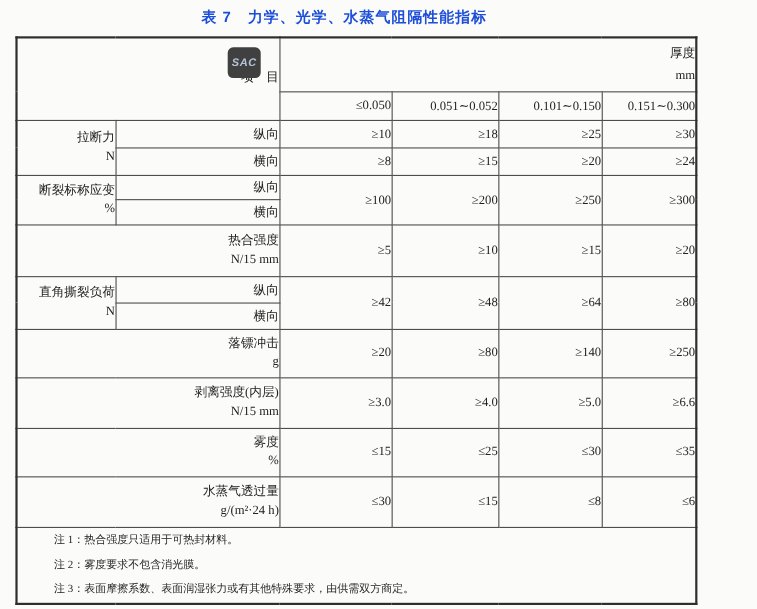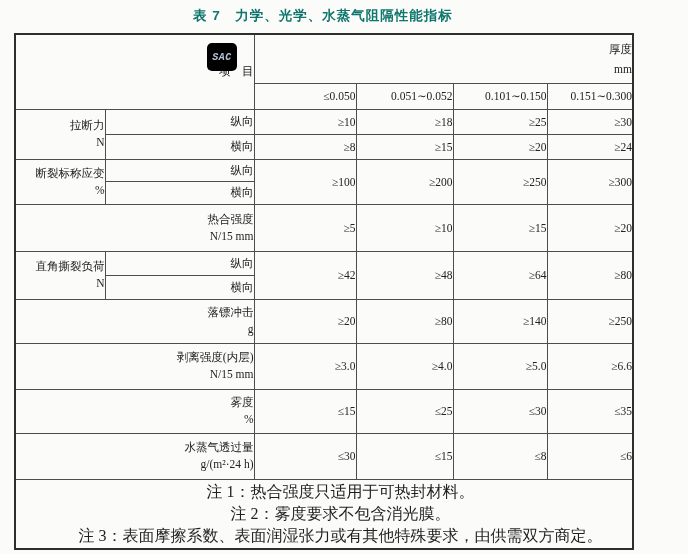--- a/index.html
+++ b/index.html
@@ -2,43 +2,43 @@
 <html><head>
 <meta charset="utf-8">
 <style>
   html,body{margin:0;padding:0;}
   body{
     width:688px;height:554px;position:relative;
     background:#fbfbf9;color:#1e1e1e;
     font-family:"Liberation Serif","DejaVu Serif",serif;
   }
   .title{
-    position:absolute;top:7px;left:14px;width:618px;
+    position:absolute;top:7px;left:4px;width:618px;
     text-align:center;font-weight:bold;font-size:13.5px;letter-spacing:1px;
-    font-family:"Liberation Sans","DejaVu Sans",sans-serif;color:#0f766e;
+    font-family:"Liberation Sans","DejaVu Sans",sans-serif;color:#1d4ed8;
   }
   table.spec{
     position:absolute;left:14px;top:33px;width:618px;
     border-collapse:collapse;table-layout:fixed;
     border:2px solid #2e2e2e;
   }
   td{
     border:1px solid #4d4d4d;
     text-align:right;vertical-align:middle;
     padding:0;font-size:11.5px;color:#222;overflow:hidden;
   }
   .ln{display:block;line-height:17px;}
   .hdr .ln{line-height:20px;}
   td.notes-cell{text-align:left;vertical-align:middle;}
-  .note{padding-left:33px;line-height:22px;font-size:16px;color:#1f1f1f;text-align:center;}
+  .note{padding-left:33px;line-height:22px;font-size:10px;color:#1f1f1f;}
   .watermark{
     position:absolute;left:207px;top:43px;width:30px;height:28px;
-    background:#000000;border-radius:5px;
+    background:#404040;border-radius:5px;
     display:flex;align-items:center;justify-content:center;
-    font-family:Liberation Mono, monospace;
+    font-family:Liberation Sans, sans-serif;
     font-style:italic;font-weight:bold;font-size:10px;
     color:#b6c4d9;letter-spacing:.5px;
   }
 </style>
 </head>
 <body>
 
 <div class="title">表 7　力学、光学、水蒸气阻隔性能指标</div>
 
 <table class="spec">

